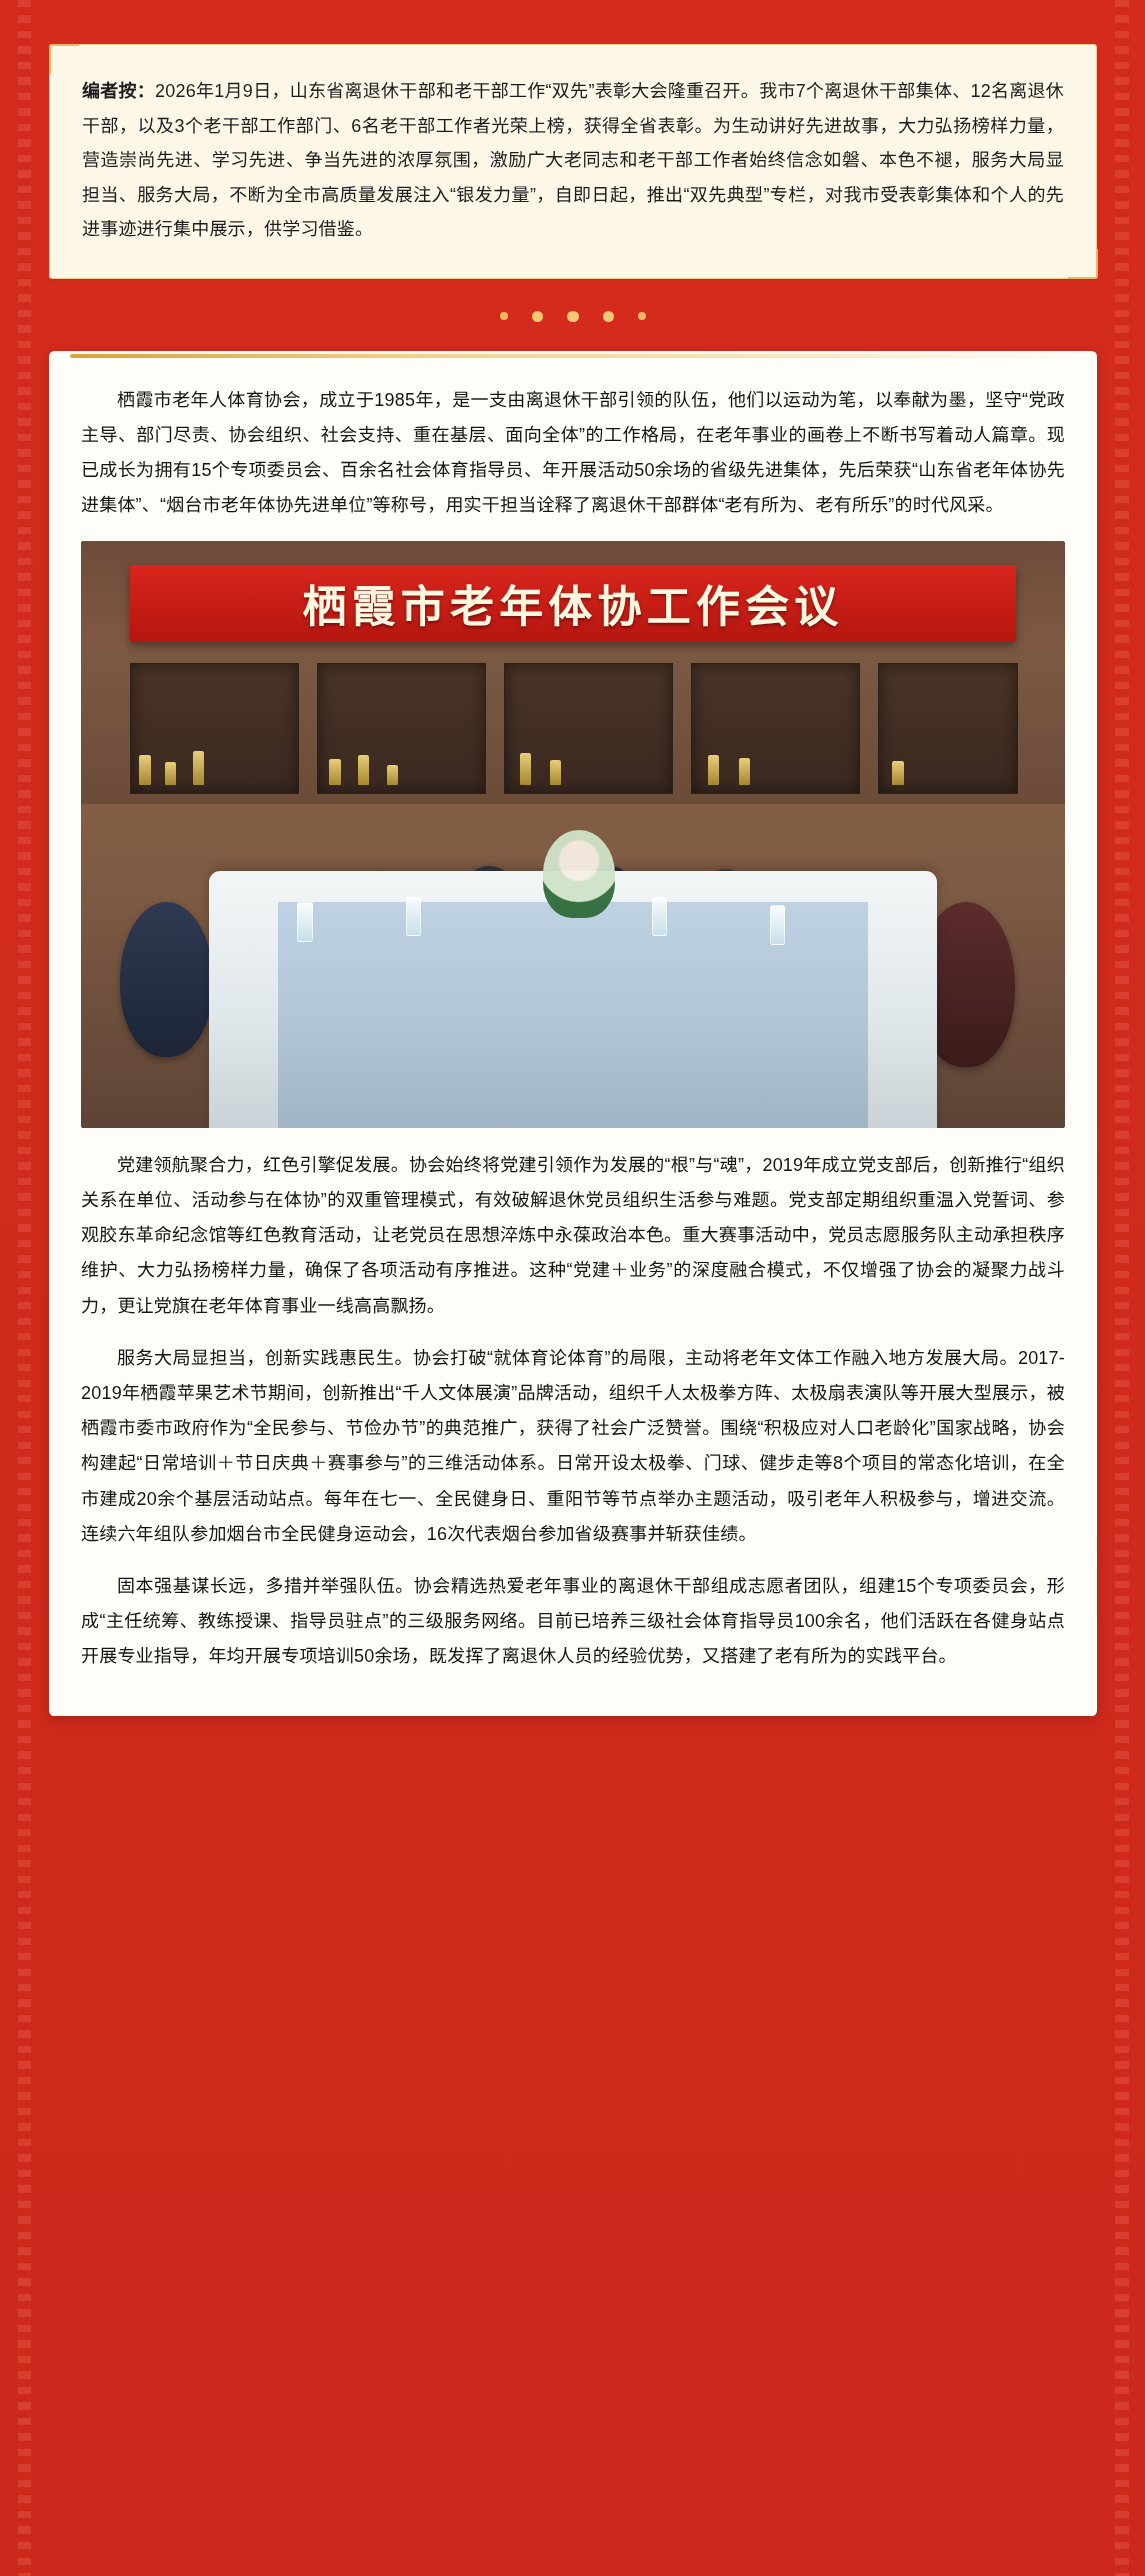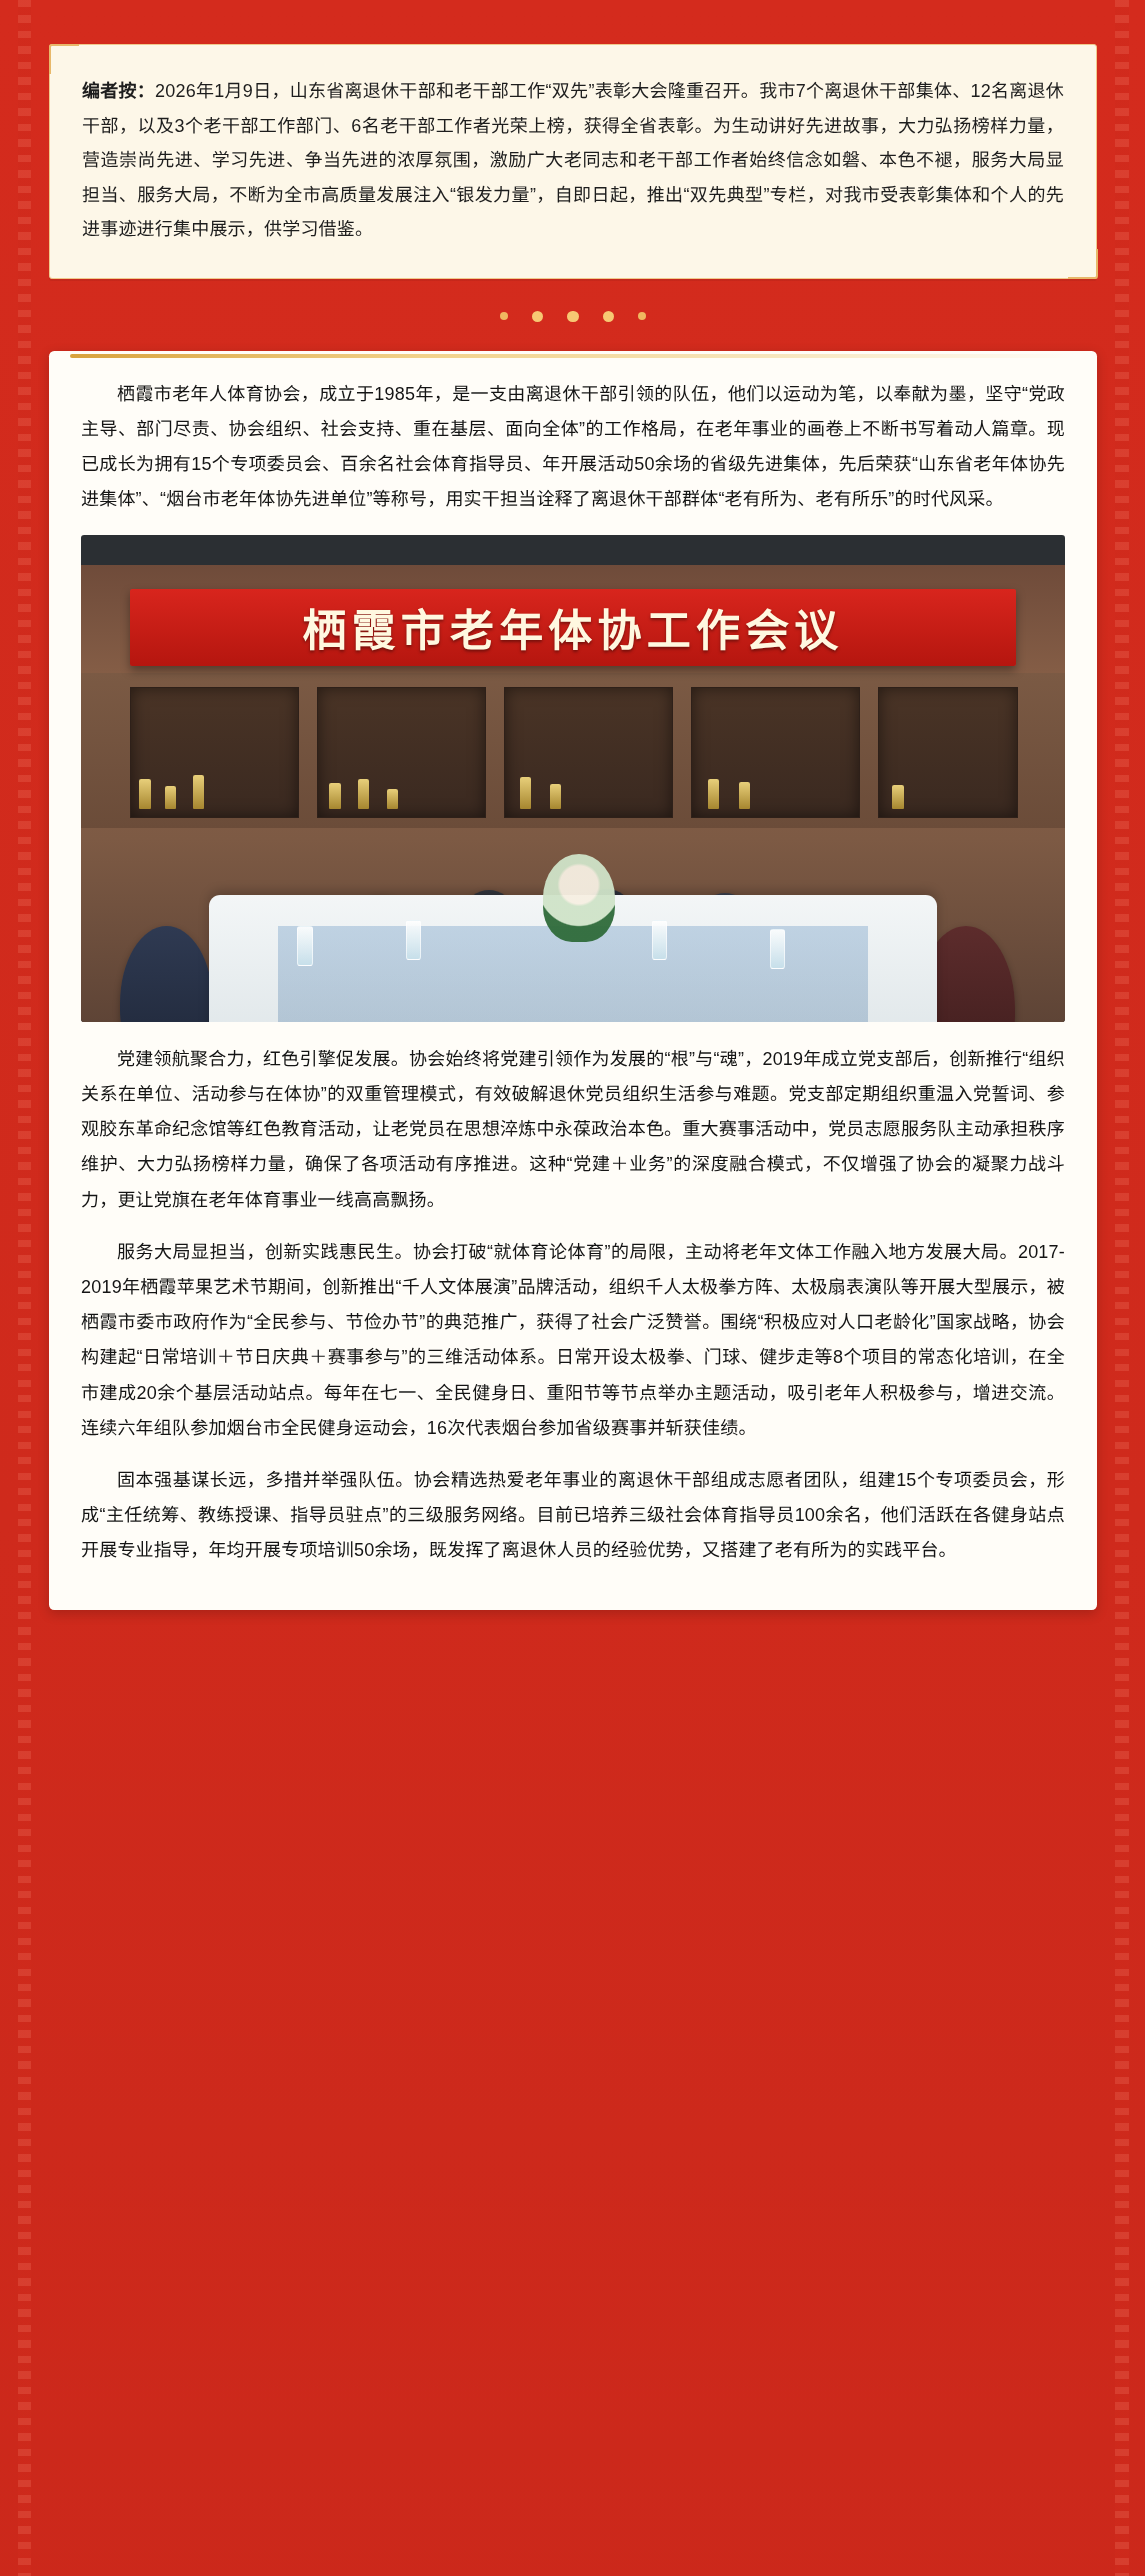--- a/index.html
+++ b/index.html
@@ -135,21 +135,21 @@
     white-space: nowrap;
   }
   .title-underline {
     height: 3.6px;
     margin: 3.1px 20.6px 0 20.6px;
     background: linear-gradient(90deg, #d8a23c 0%, #f2d28a 35%, #f7e6bd 70%, #fffdf8 100%);
     border-radius: 2.1px;
   }
 
   .body-wrap {
-    padding: 19px 32px 0 32px;
+    padding: 25px 32px 0 32px;
   }
   p.para {
     font-size: 18px;
     line-height: 1.95;
     color: #141414;
     text-align: justify;
     text-indent: 36px;
     margin: 0 0 17.5px 0;
     letter-spacing: 0.2px;
   }
@@ -159,24 +159,23 @@
   .photo-frame {
     margin: 8.2px 0 20.6px 0;
     width: 100%;
     border-radius: 3.1px;
     overflow: hidden;
     background: #2b2f33;
   }
   .photo {
     position: relative;
     width: 100%;
-    height: 457px;
+    height: 587px;
     background: linear-gradient(180deg, #6f4b3a 0%, #8a6249 30%, #7d5a44 60%, #5e4436 100%);
     overflow: hidden;
-    margin-top: 30px;
   }
   
   .ph-banner {
     position: absolute;
     left: 5%;
     top: 24px;
     width: 90%;
     height: 77px;
     background: linear-gradient(180deg, #d8251d 0%, #b5160f 100%);
     border-radius: 2.1px;

